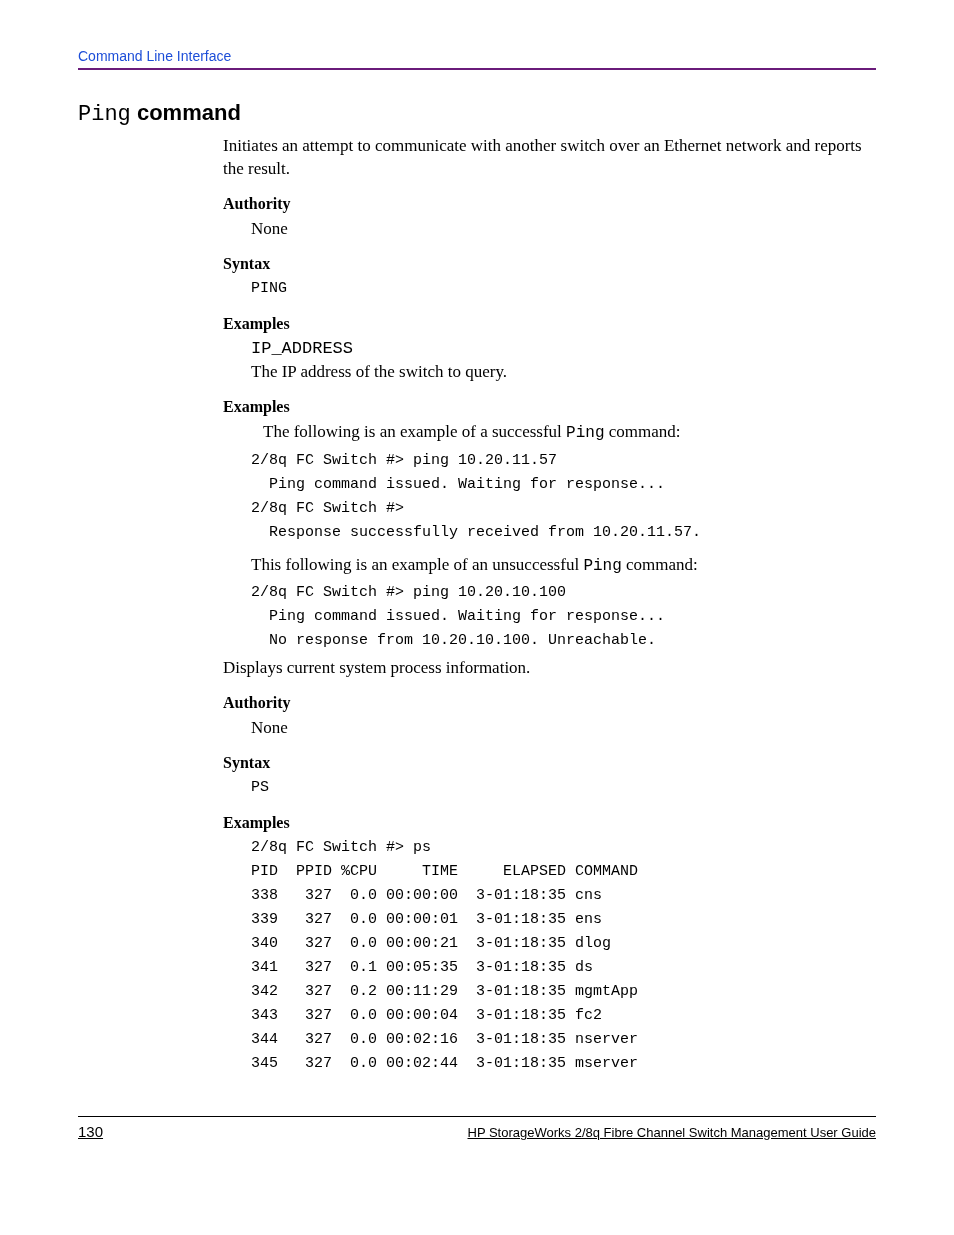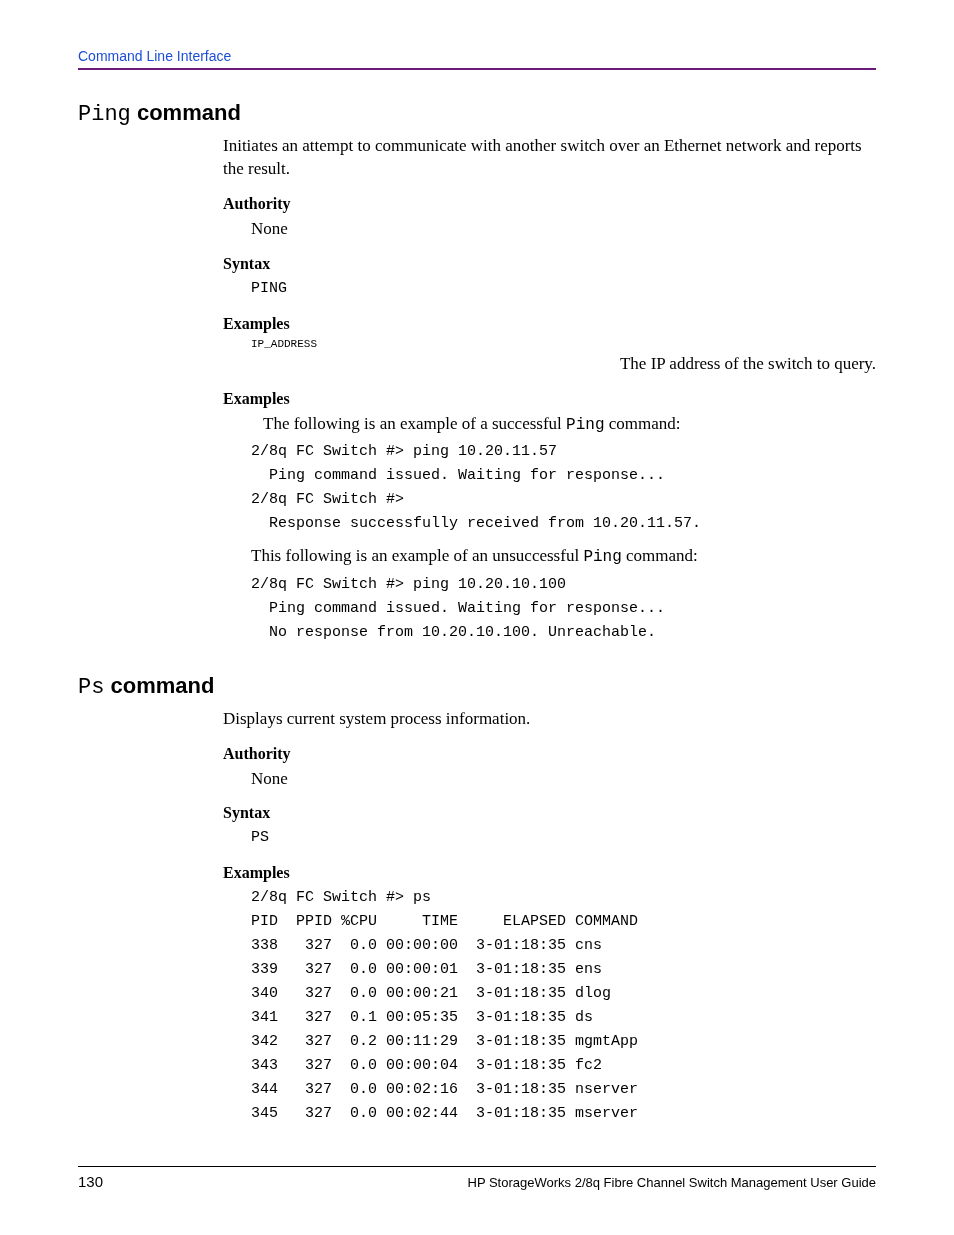--- a/index.html
+++ b/index.html
@@ -56,38 +56,38 @@
     line-height: 1.4;
   }
   .mono {
     font-family: 'Courier New', Courier, monospace;
     font-size: 15px;
     white-space: pre;
     line-height: 1.6;
   }
   .keyword-term {
     font-family: 'Courier New', Courier, monospace;
-    font-size: 11px;
+    font-size: 17px;
   }
   .keyword-desc {
     font-size: 17px;
-    text-align: right;
   }
   .inline-mono {
     font-family: 'Courier New', Courier, monospace;
     font-size: 16px;
   }
   .footer {
     display: flex;
     justify-content: space-between;
     align-items: baseline;
     margin-top: 40px;
     border-top: 1px solid #000;
     padding-top: 6px;
     font-family: Arial, Helvetica, sans-serif;
+    text-decoration: underline;
   }
   .footer .page-num {
     font-size: 15px;
   }
   .footer .guide-title {
     font-size: 13px;
   }
 </style>
 </head>
 <body>
@@ -127,23 +127,20 @@
   Response successfully received from 10.20.11.57.</div>
       <p style="margin:8px 0 4px 0">
         <span>This following is an example of an unsuccessful </span><span class="inline-mono">Ping</span><span> command:</span>
       </p>
       <div class="mono">2/8q FC Switch #&gt; ping 10.20.10.100
   Ping command issued. Waiting for response...
   No response from 10.20.10.100. Unreachable.</div>
     </div>
   </div>
 
-  <h2 class="section-title" style="margin-top:28px">
-    <span class="mono-part">Ps</span><span> command</span>
-  </h2>
 
   <div class="body-block">
     <p class="intro-text">Displays current system process information.</p>
 
     <h3 class="subhead">Authority</h3>
     <div class="sub-body">None</div>
 
     <h3 class="subhead">Syntax</h3>
     <div class="sub-body mono">PS</div>
 

